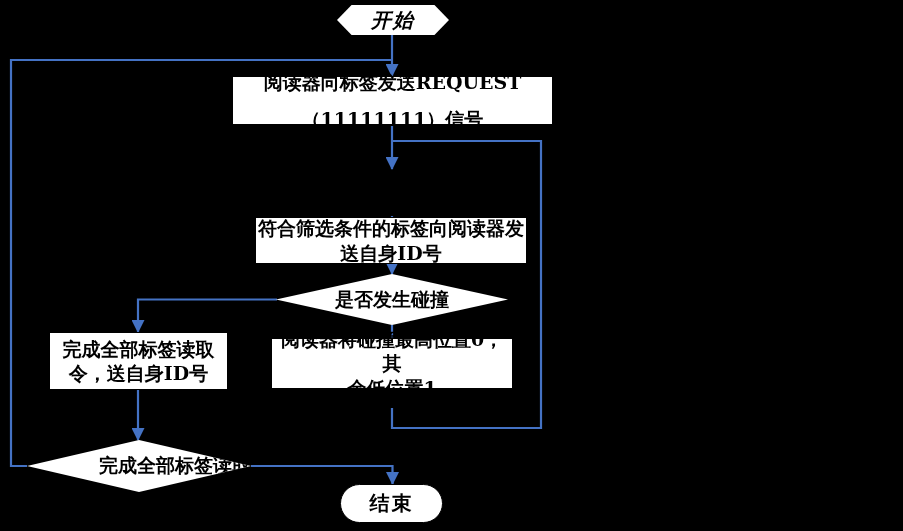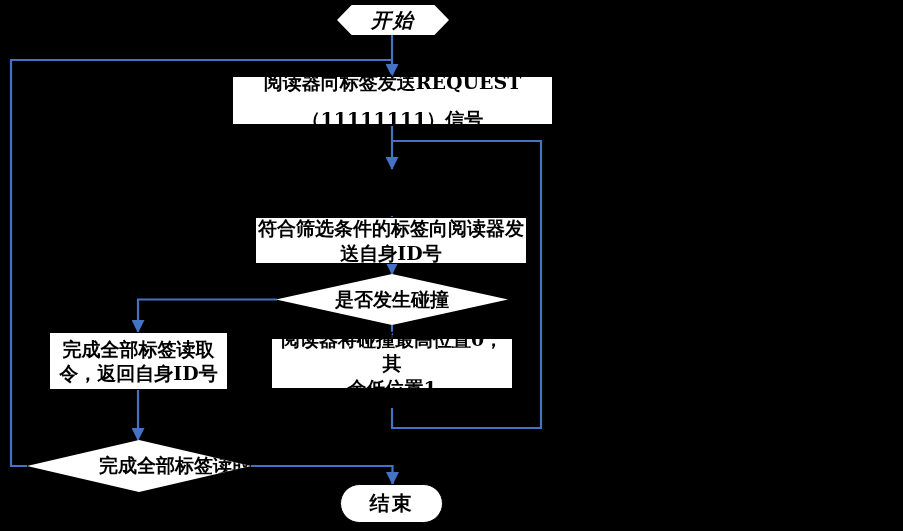--- a/index.html
+++ b/index.html
@@ -104,21 +104,21 @@
     <span>符合筛选条件的标签向阅读器发</span>
     <span>送自身ID号</span>
   </div>
 
   <div id="node-collision" class="node diamond">
     <span>是否发生碰撞</span>
   </div>
 
   <div id="node-respond" class="node rect">
     <span>完成全部标签读取</span>
-    <span>令，返回自身ID号</span>
+    <span>令，送自身ID号</span>
   </div>
 
   <div id="node-set-bits" class="node rect">
     <span>阅读器将碰撞最高位置0，其</span>
     <span>余低位置1</span>
   </div>
 
   <div id="node-complete" class="node diamond">
     <span>完成全部标签读取</span>
   </div>

